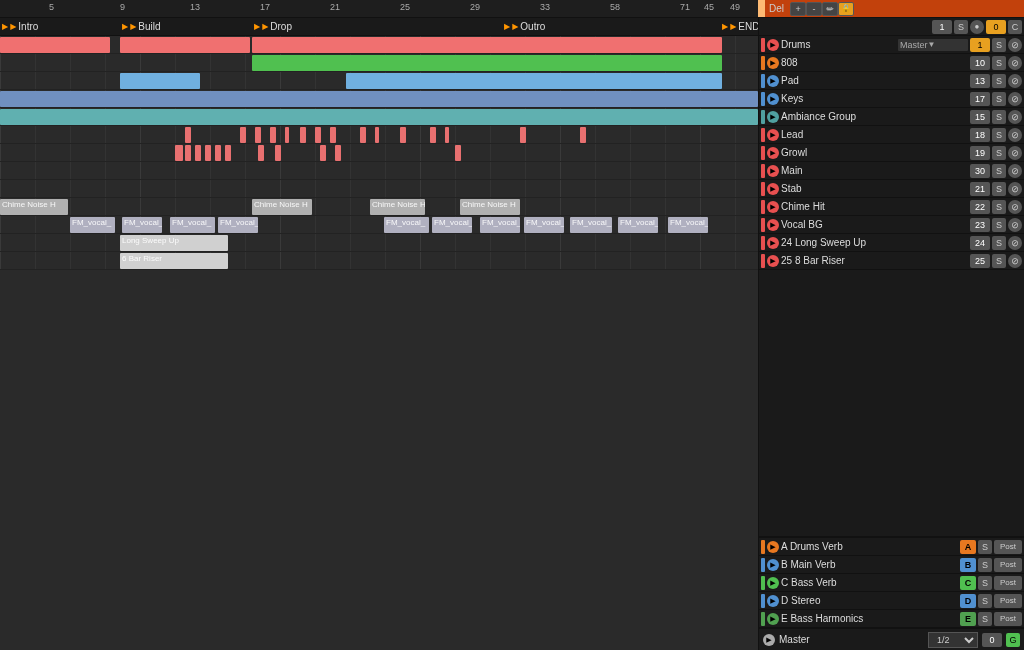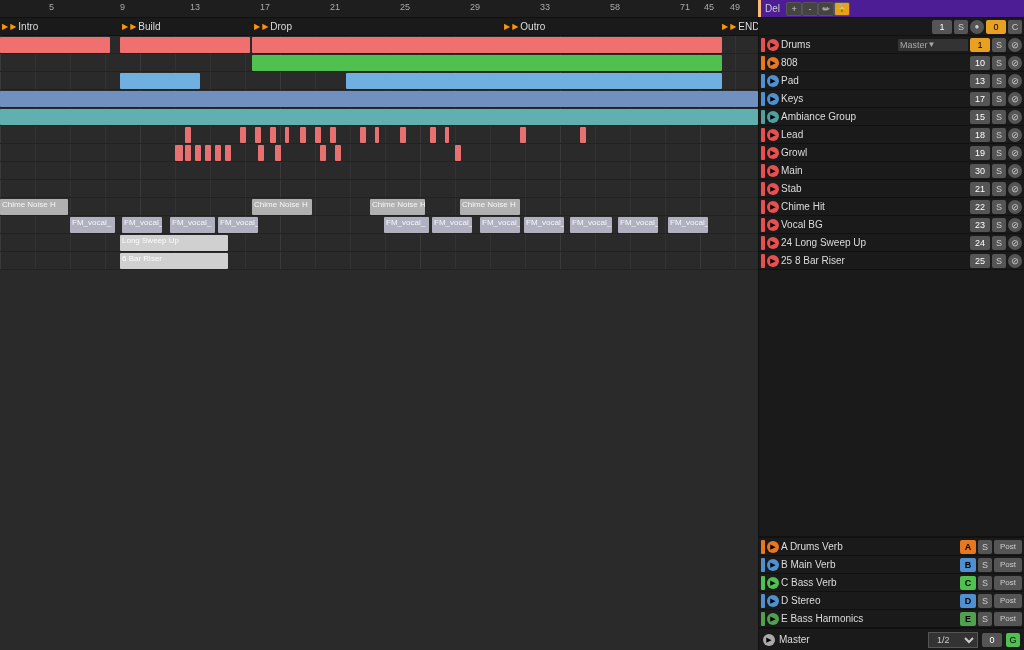--- a/index.html
+++ b/index.html
@@ -32,25 +32,25 @@
       position: relative;
     }
     .ruler-mark {
       position: absolute;
       font-size: 9px;
       color: #aaa;
       top: 2px;
     }
     .ruler-right {
       width: 266px;
-      background: #4c1d95;
+      background: #c2410c;
       display: flex;
       align-items: center;
       padding-left: 4px;
-      border-left: 3px solid #fdba74;
+      border-left: 7px solid #fdba74;
     }
 
     
     .main-content {
       display: flex;
       flex: 1;
       overflow: hidden;
     }
 
     

